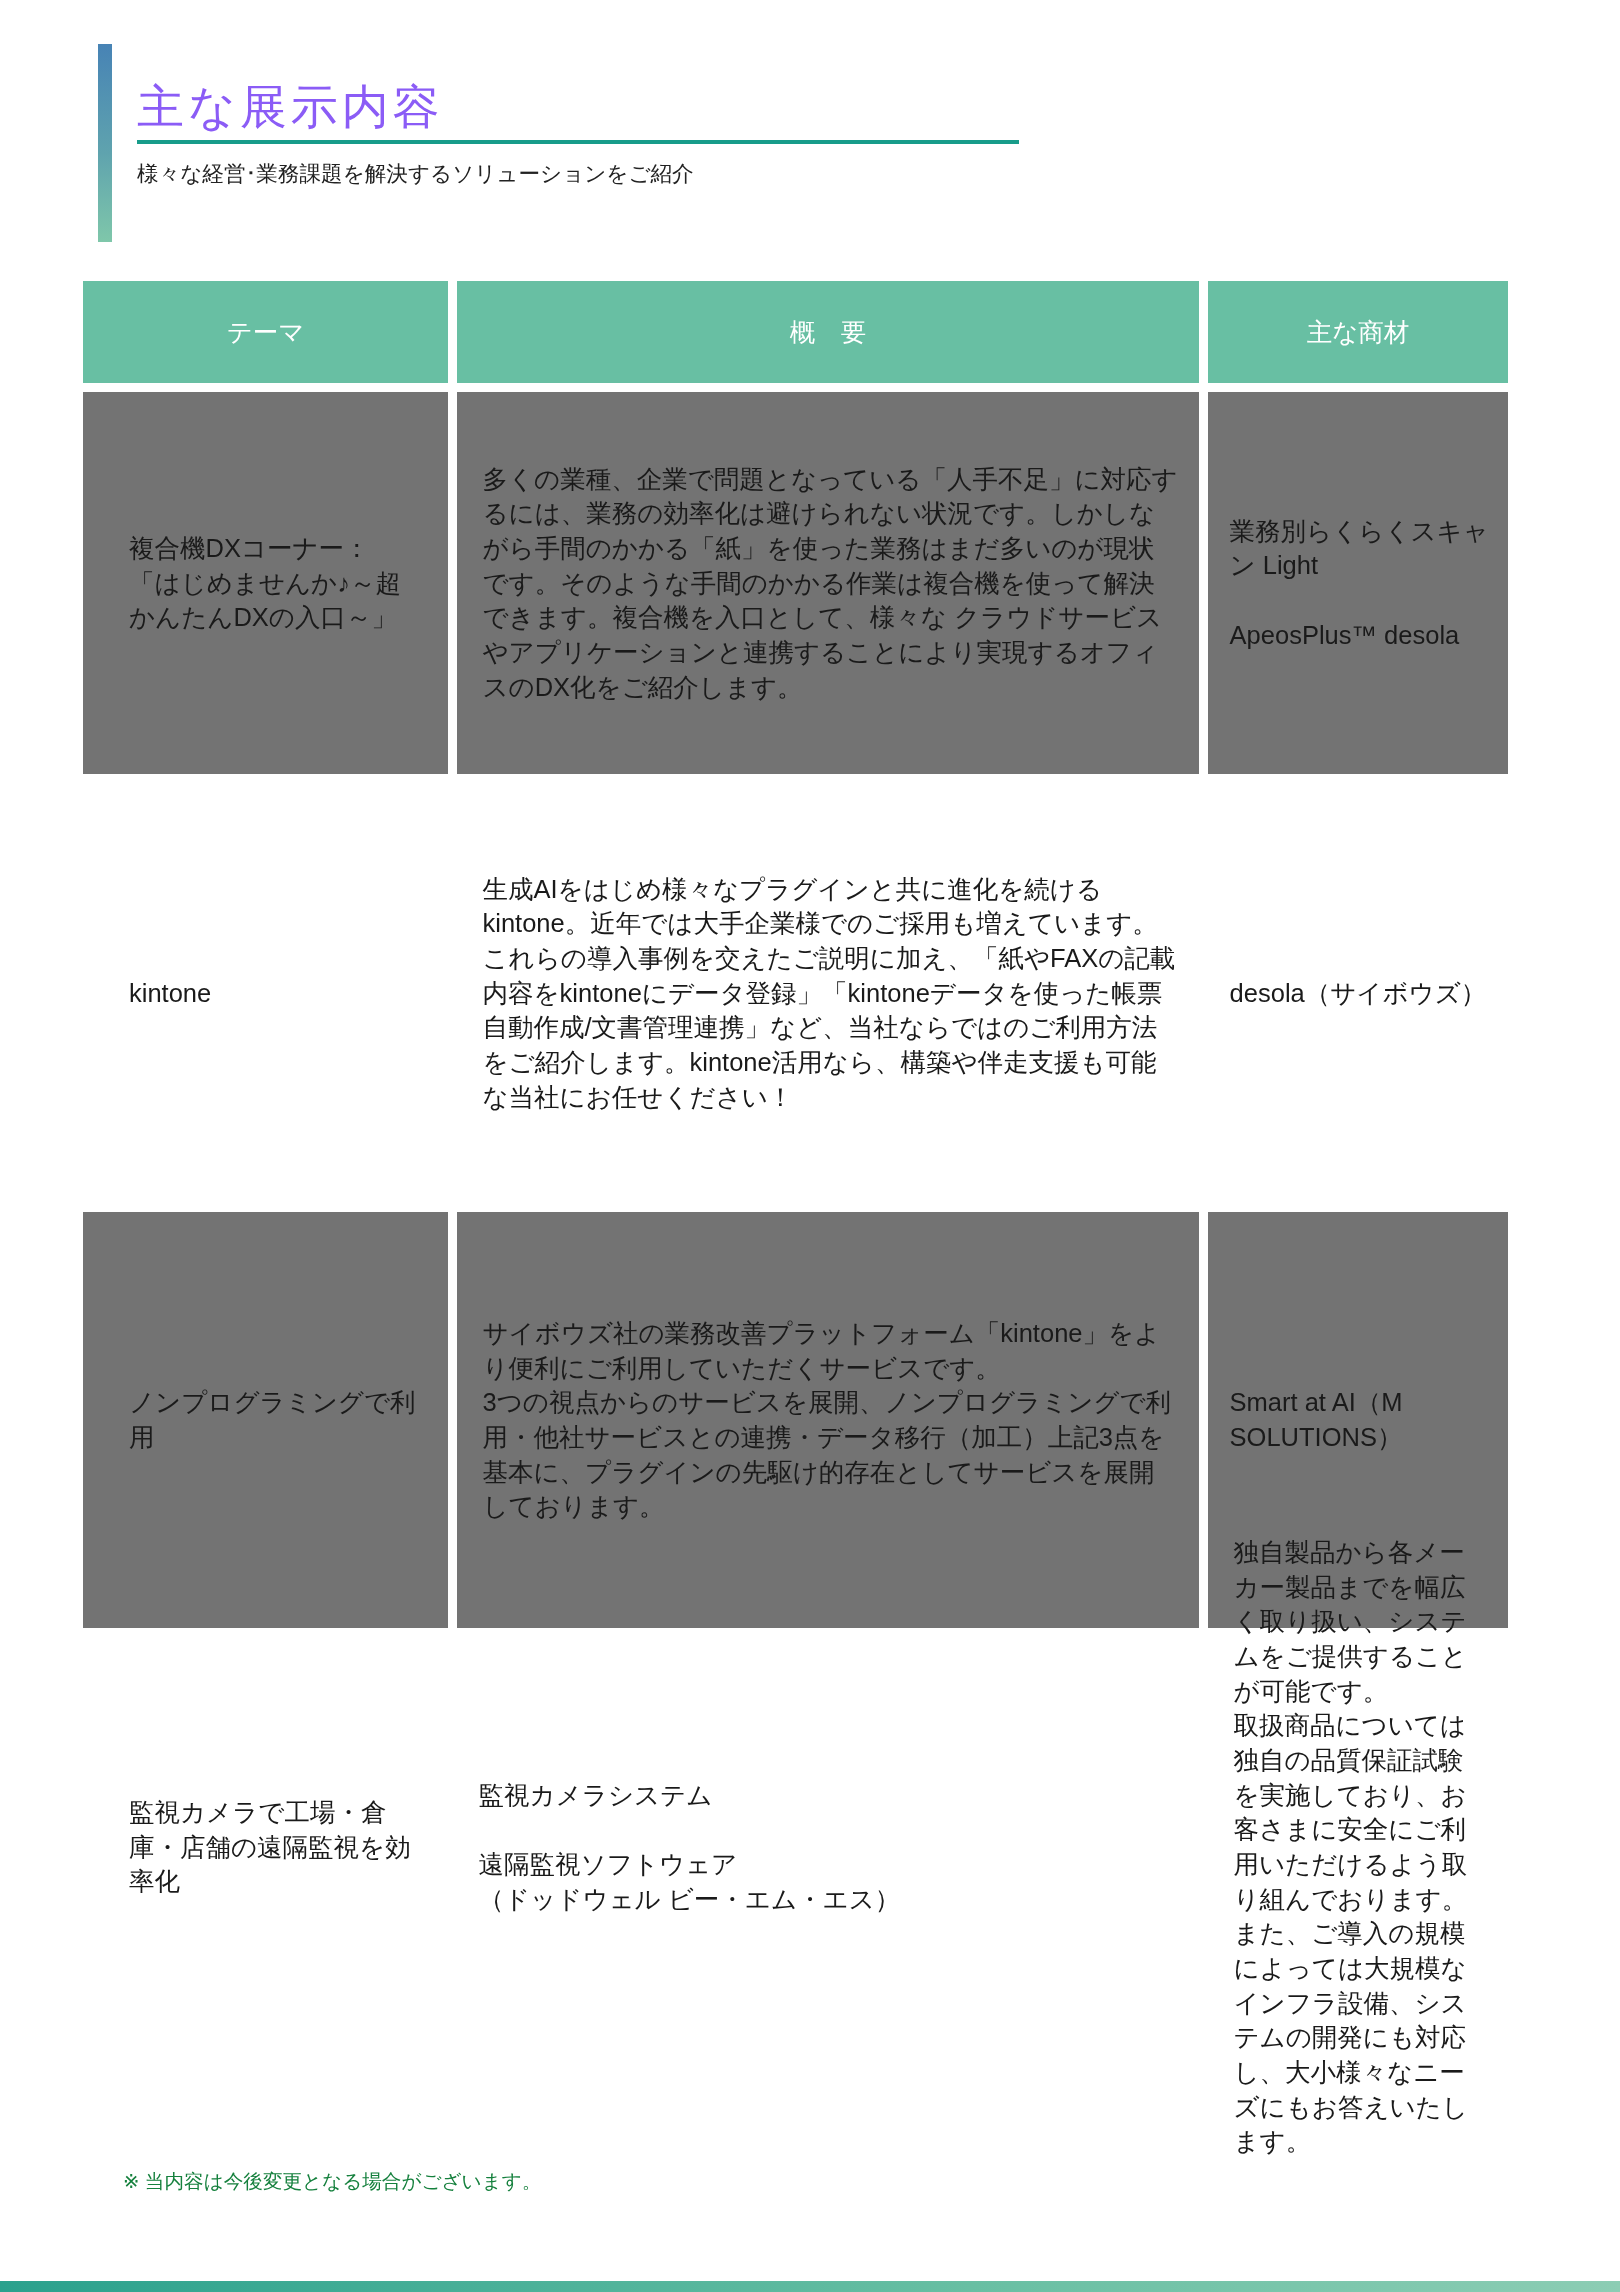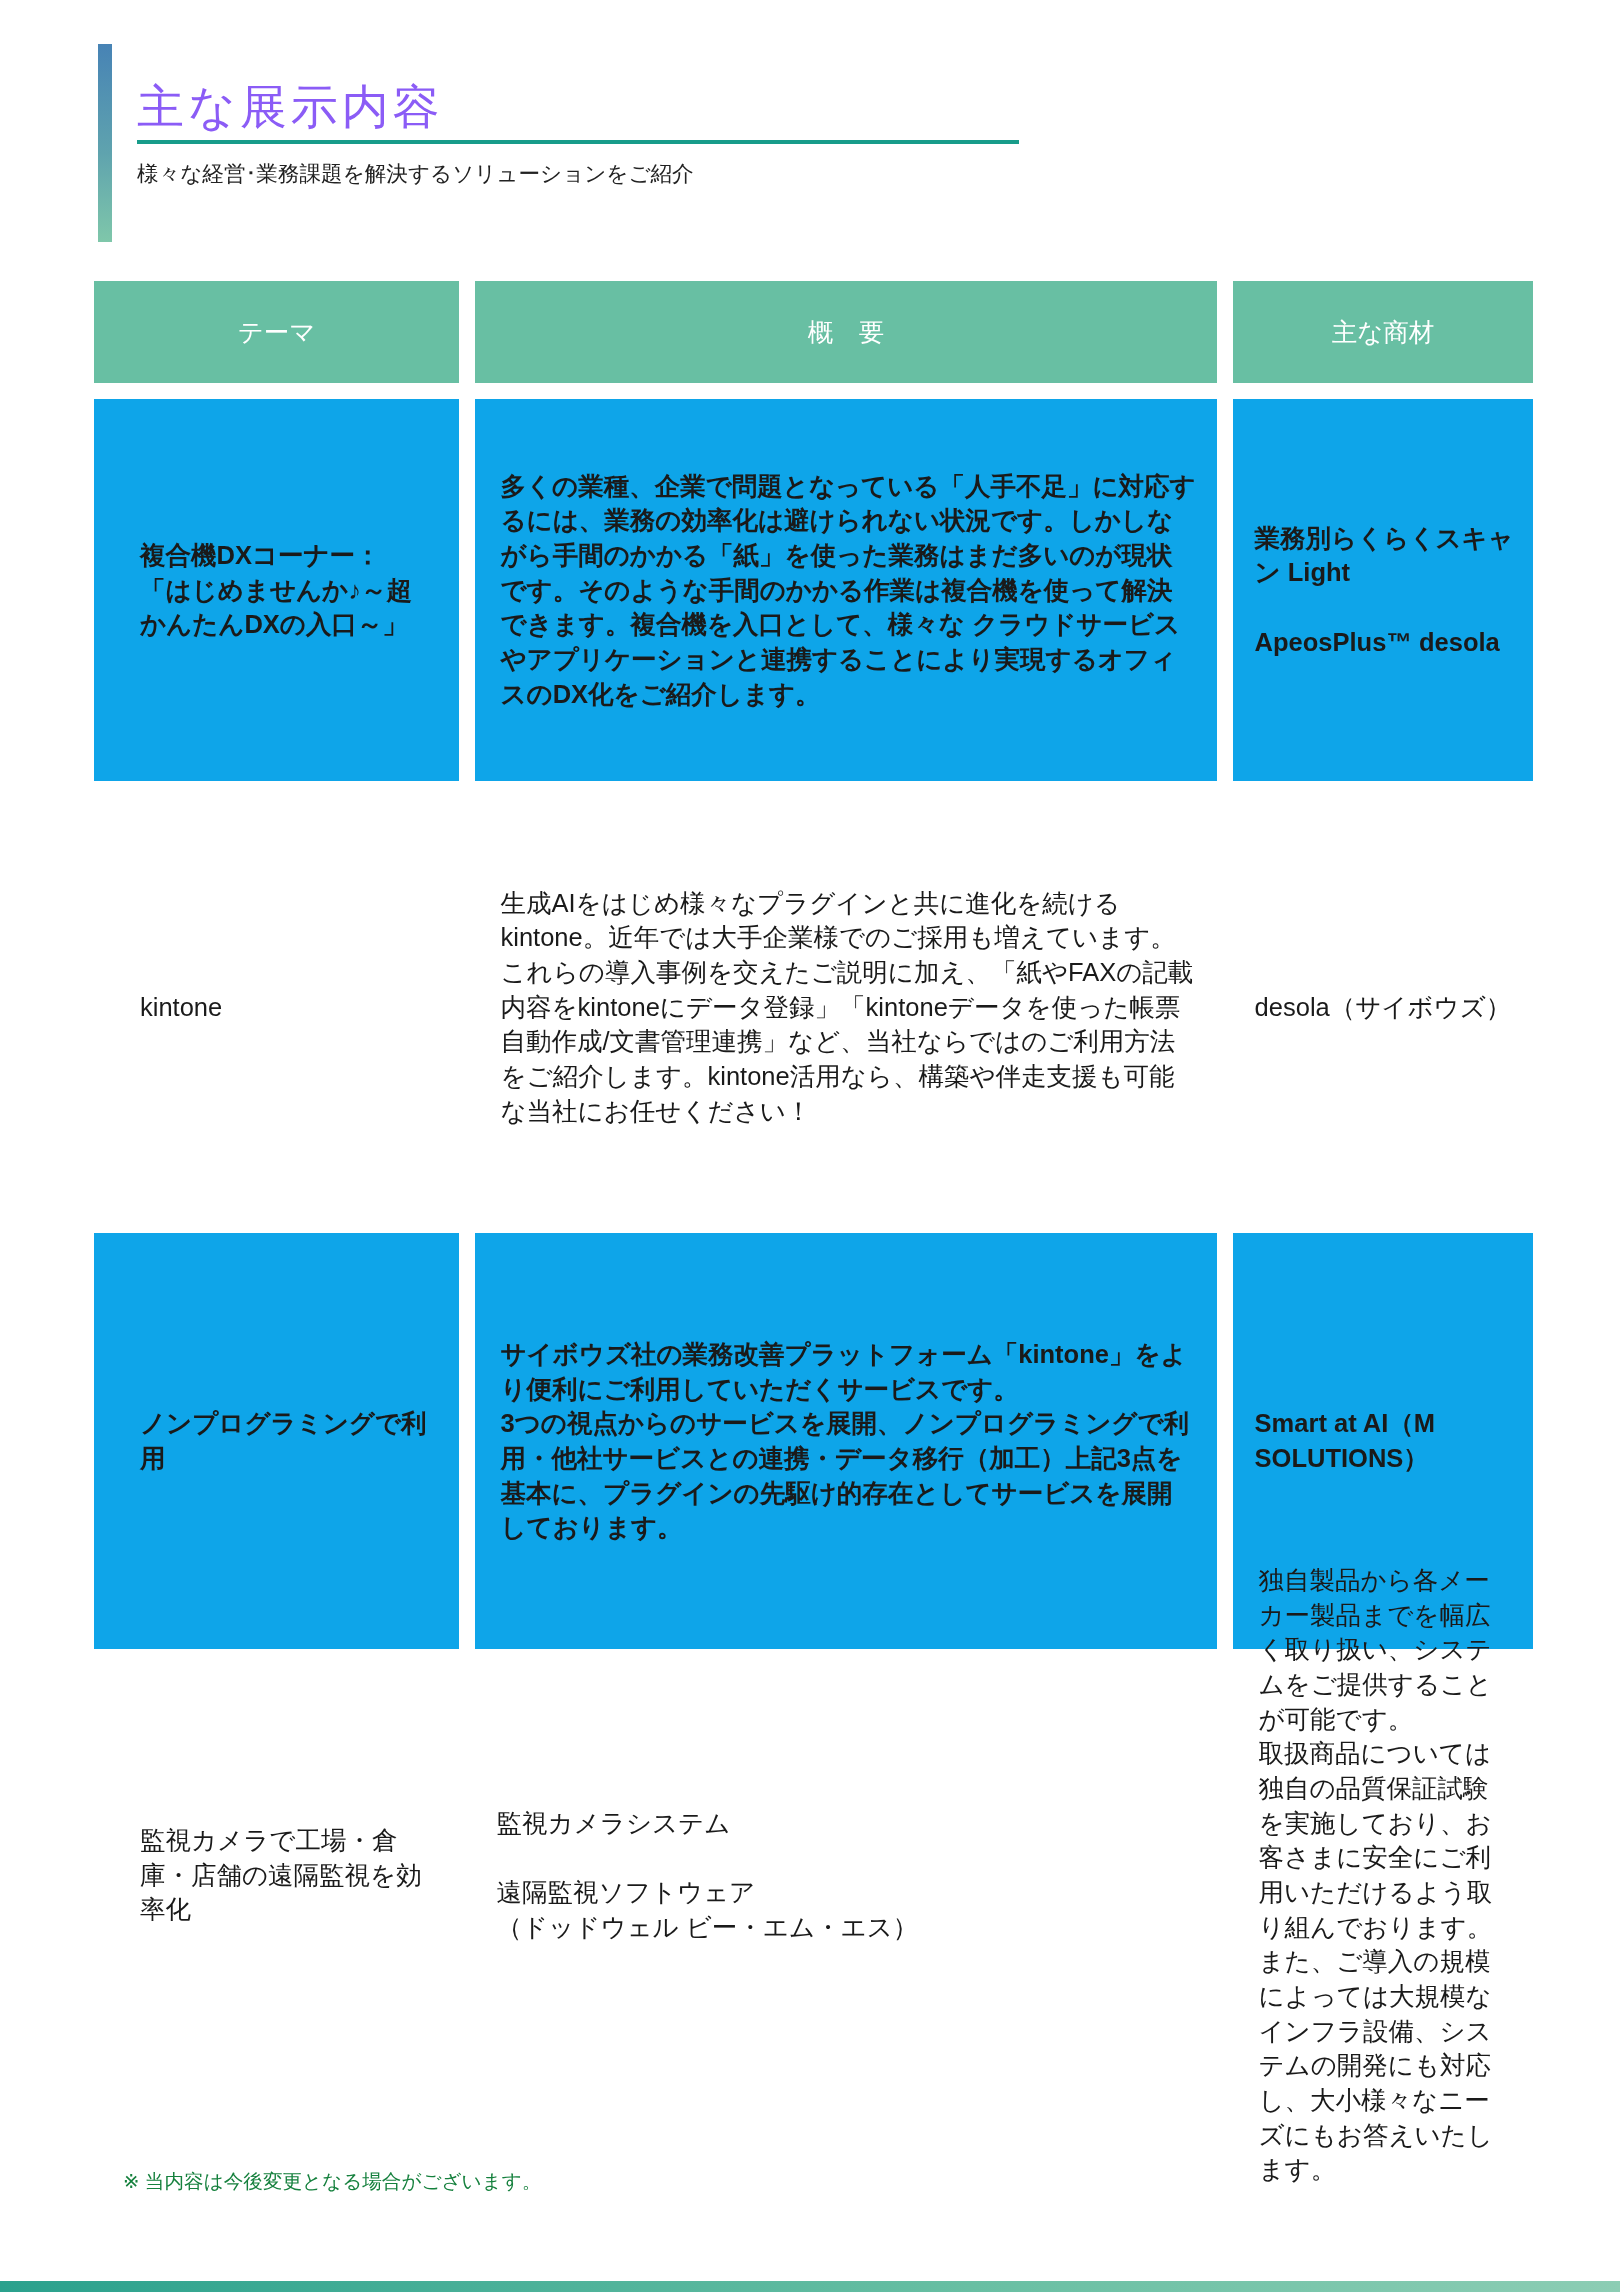--- a/index.html
+++ b/index.html
@@ -8,27 +8,27 @@
 
   
   .accent-bar{position:absolute;left:98px;top:44px;width:13.7px;height:198px;
     background:linear-gradient(to bottom,#4783b5 0%,#5fa3ae 55%,#7fc7aa 100%);}
   .title{position:absolute;left:137px;top:76px;margin:0;font-size:47px;font-weight:400;
     letter-spacing:3.9px;color:#8b5cf6;white-space:nowrap;}
   .title-rule{position:absolute;left:137px;top:140px;width:882px;height:3.9px;background:#189c8a;}
   .subtitle{position:absolute;left:137px;top:159px;margin:0;font-size:21.6px;color:#222222;white-space:nowrap;text-align:right;}
 
   
-  .tbl{position:absolute;left:94px;top:281px;display:grid;
+  .tbl{position:absolute;left:83px;top:281px;display:grid;
     grid-template-columns:365px 742px 300px;
     grid-template-rows:102px 382px 420px 416px 420px;
-    gap:16px;}
+    gap:9px;}
   .cell{display:flex;align-items:center;box-sizing:border-box;font-size:25.5px;line-height:1.36;}
   .hdr{background:#68bfa3;color:#ffffff;justify-content:center;text-align:center;font-size:25.5px;}
-  .g{background:#0ea5e9;font-weight:bold;}
+  .g{background:#737373;}
   .theme{padding:0 21px 0 46px;white-space:pre-line;}
   .over{padding:0 19.6px 0 25.5px;white-space:pre-line;}
   .prod{padding:0 11.8px 0 21.6px;white-space:pre-line;}
 
   
   .footnote{position:absolute;left:123px;top:2168px;margin:0;font-size:19.6px;color:#15803d;white-space:nowrap;}
   .bottom-bar{position:absolute;left:0;bottom:0;width:100%;height:11.8px;
     background:linear-gradient(to right,#2aa18d 0%,#68bfa3 60%,#8ccdb4 100%);}
 </style>
 </head>

